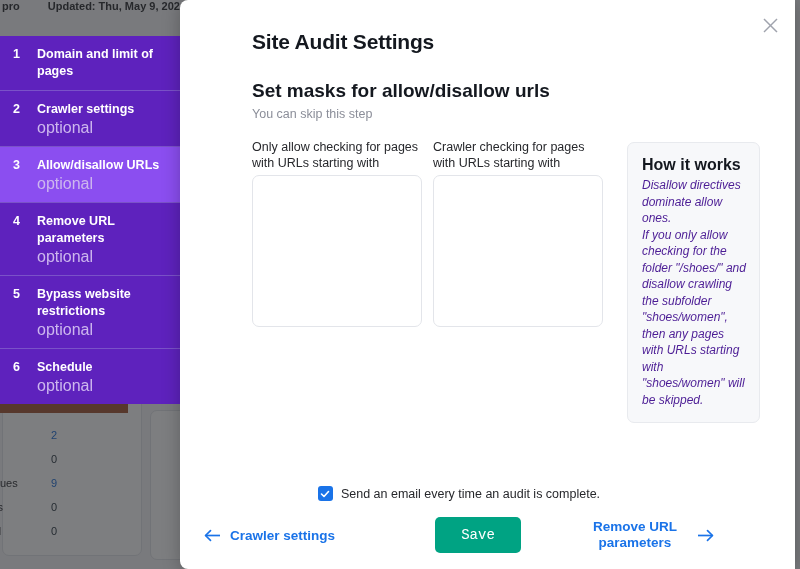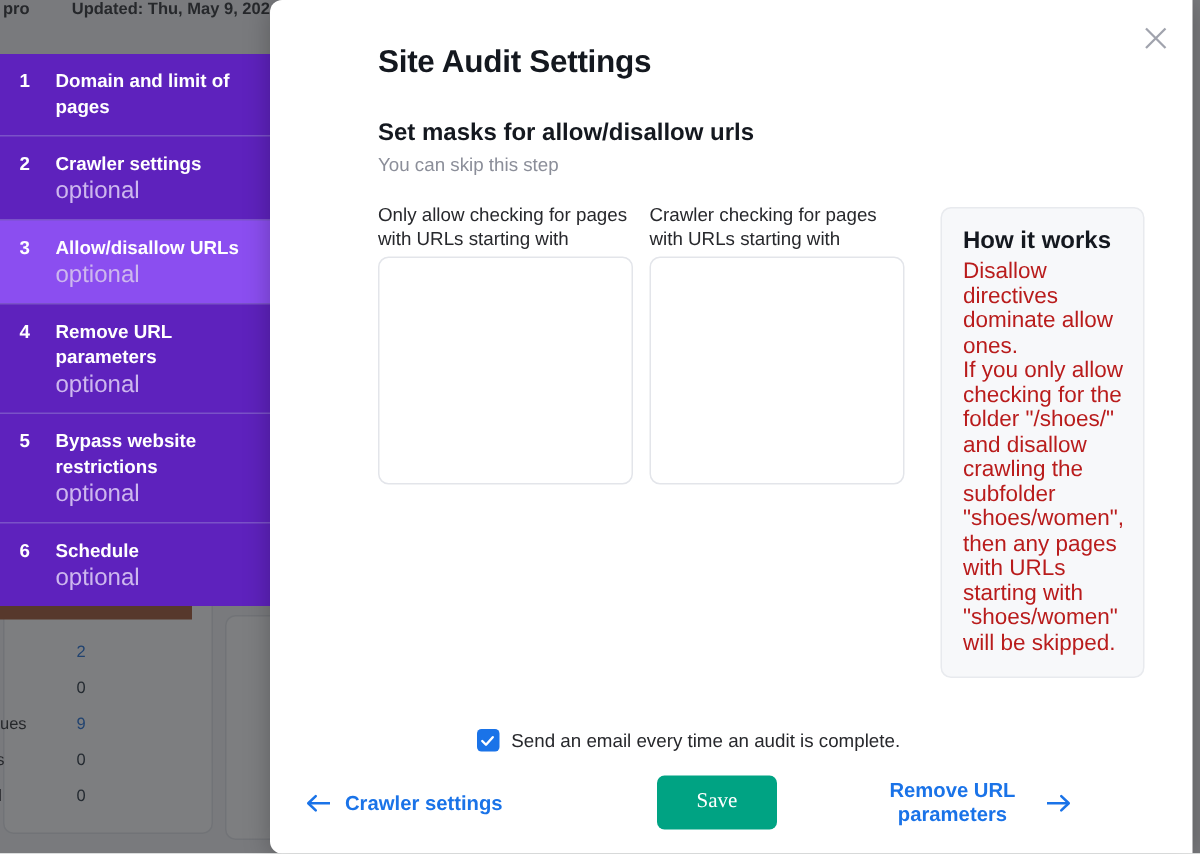--- a/index.html
+++ b/index.html
@@ -166,21 +166,21 @@
     position: relative;
   }
   .modal-title {
     font-size: 21px;
     font-weight: bold;
     color: #14181f;
     letter-spacing: -0.2px;
   }
   .section-title {
     margin-top: 26px;
-    font-size: 16px;
+    font-size: 19px;
     font-weight: bold;
     color: #14181f;
   }
   .section-sub {
     margin-top: 5px;
     font-size: 12.5px;
     color: #8b8e99;
   }
 
   .cols {
@@ -219,24 +219,25 @@
     border-radius: 7px;
     padding: 13px 13px 14px 14px;
   }
   .info-title {
     font-size: 16px;
     font-weight: bold;
     color: #14181f;
     margin-bottom: 3px;
   }
   .info-text {
-    font-size: 15px;
-    color: #b91c1c;
+    font-size: 12px;
+    color: #4c1d95;
     line-height: 16.5px;
     white-space: pre-line;
+    font-style: italic;
   }
 
   
   .footer {
     position: absolute;
     left: 0; bottom: 0;
     width: 558px;
     padding: 0 24px 16px 24px;
   }
   .email-row {
@@ -282,21 +283,21 @@
   .nav-link .lbl-2 {
     text-align: center;
     line-height: 16px;
   }
   .arrow { color: #1a73e8; display: flex; align-items: center; }
   .save-btn {
     background: #00a383;
     color: #ffffff;
     border: none;
     border-radius: 5px;
-    font-family: Liberation Serif, serif;
+    font-family: Liberation Mono, monospace;
     font-size: 14px;
     padding: 10px 26px;
     cursor: pointer;
     margin-left: 28px;
   }
 </style>
 </head>
 <body>
 
 <div id="page-root">

